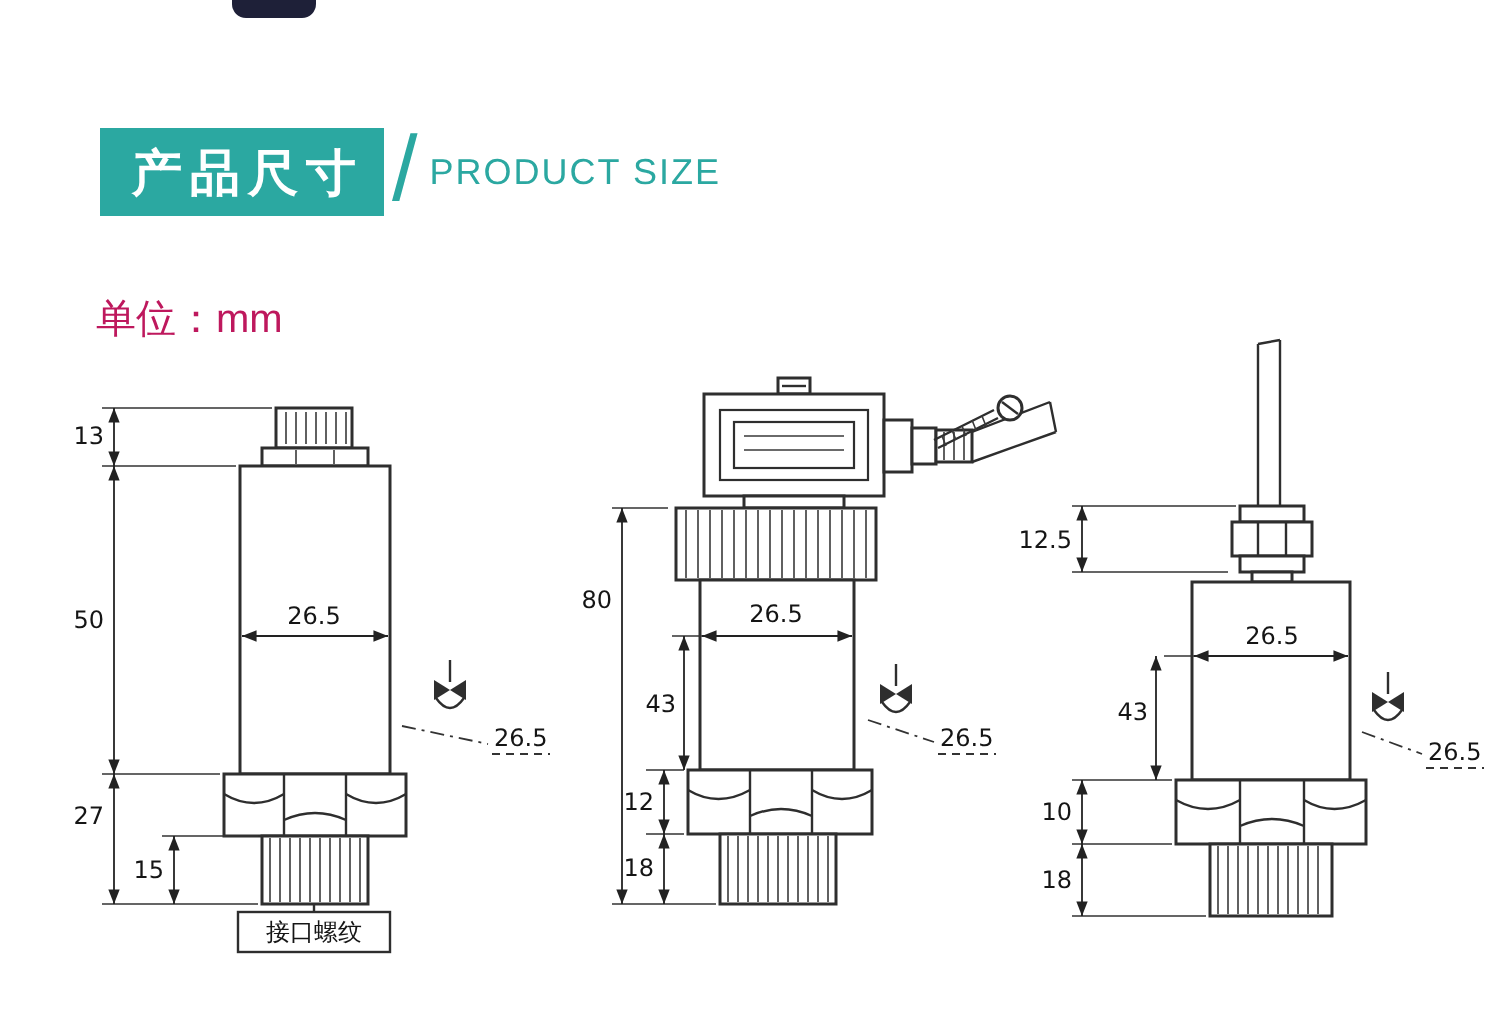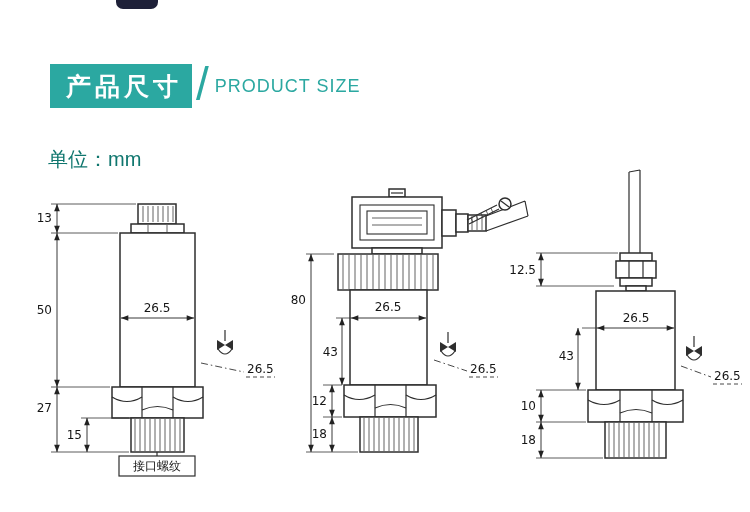--- a/index.html
+++ b/index.html
@@ -6,21 +6,21 @@
   .page { position:relative; width:750px; height:512px; background:#ffffff; overflow:hidden;
           font-family:"Liberation Sans", sans-serif;margin-left:20px; }
   .fragment { position:absolute; left:96px; top:0; width:42px; height:9px;
               background:#1e2038; border-radius:0 0 7px 7px; }
   .banner { position:absolute; left:30px; top:64px; height:44px; display:flex; align-items:stretch; }
   .banner-cn { background:#2BA8A1; color:#ffffff; font-size:25px; font-weight:bold; letter-spacing:4px;
                display:flex; align-items:center; padding:0 10px 0 16px; }
   .banner-slash { color:#2BA8A1; font-size:46px; line-height:42px; font-weight:400;
                   margin:0 2px 0 4px; transform:translateY(-1px); }
   .banner-en { color:#2BA8A1; font-size:18px; letter-spacing:1px; display:flex; align-items:center; padding-left:4px; }
-  .unit { position:absolute; left:28px; top:146px; font-size:20px; color:#0f766e; }
+  .unit { position:absolute; left:28px; top:146px; font-size:20px; color:#be185d; }
   .drawings { position:absolute; left:0; top:160px; }
   svg text { font-family:"DejaVu Sans", sans-serif; font-size:12px; fill:#151515; }
   .ol   { fill:#ffffff; stroke:#2e2e2e; stroke-width:1.5; }
   .box  { fill:none; stroke:#2e2e2e; stroke-width:1.1; }
   .ln   { stroke:#2e2e2e; stroke-width:1.2; fill:none; }
   .hatchln { stroke:#3a3a3a; stroke-width:0.8; fill:none; }
   .ext  { stroke:#333; stroke-width:0.8; fill:none; }
   .diml { stroke:#222; stroke-width:0.9; fill:none; }
   .dd   { stroke:#333; stroke-width:0.9; stroke-dasharray:7 3 1.5 3; fill:none; }
   .du   { stroke:#333; stroke-width:0.9; stroke-dasharray:4 3; fill:none; }

